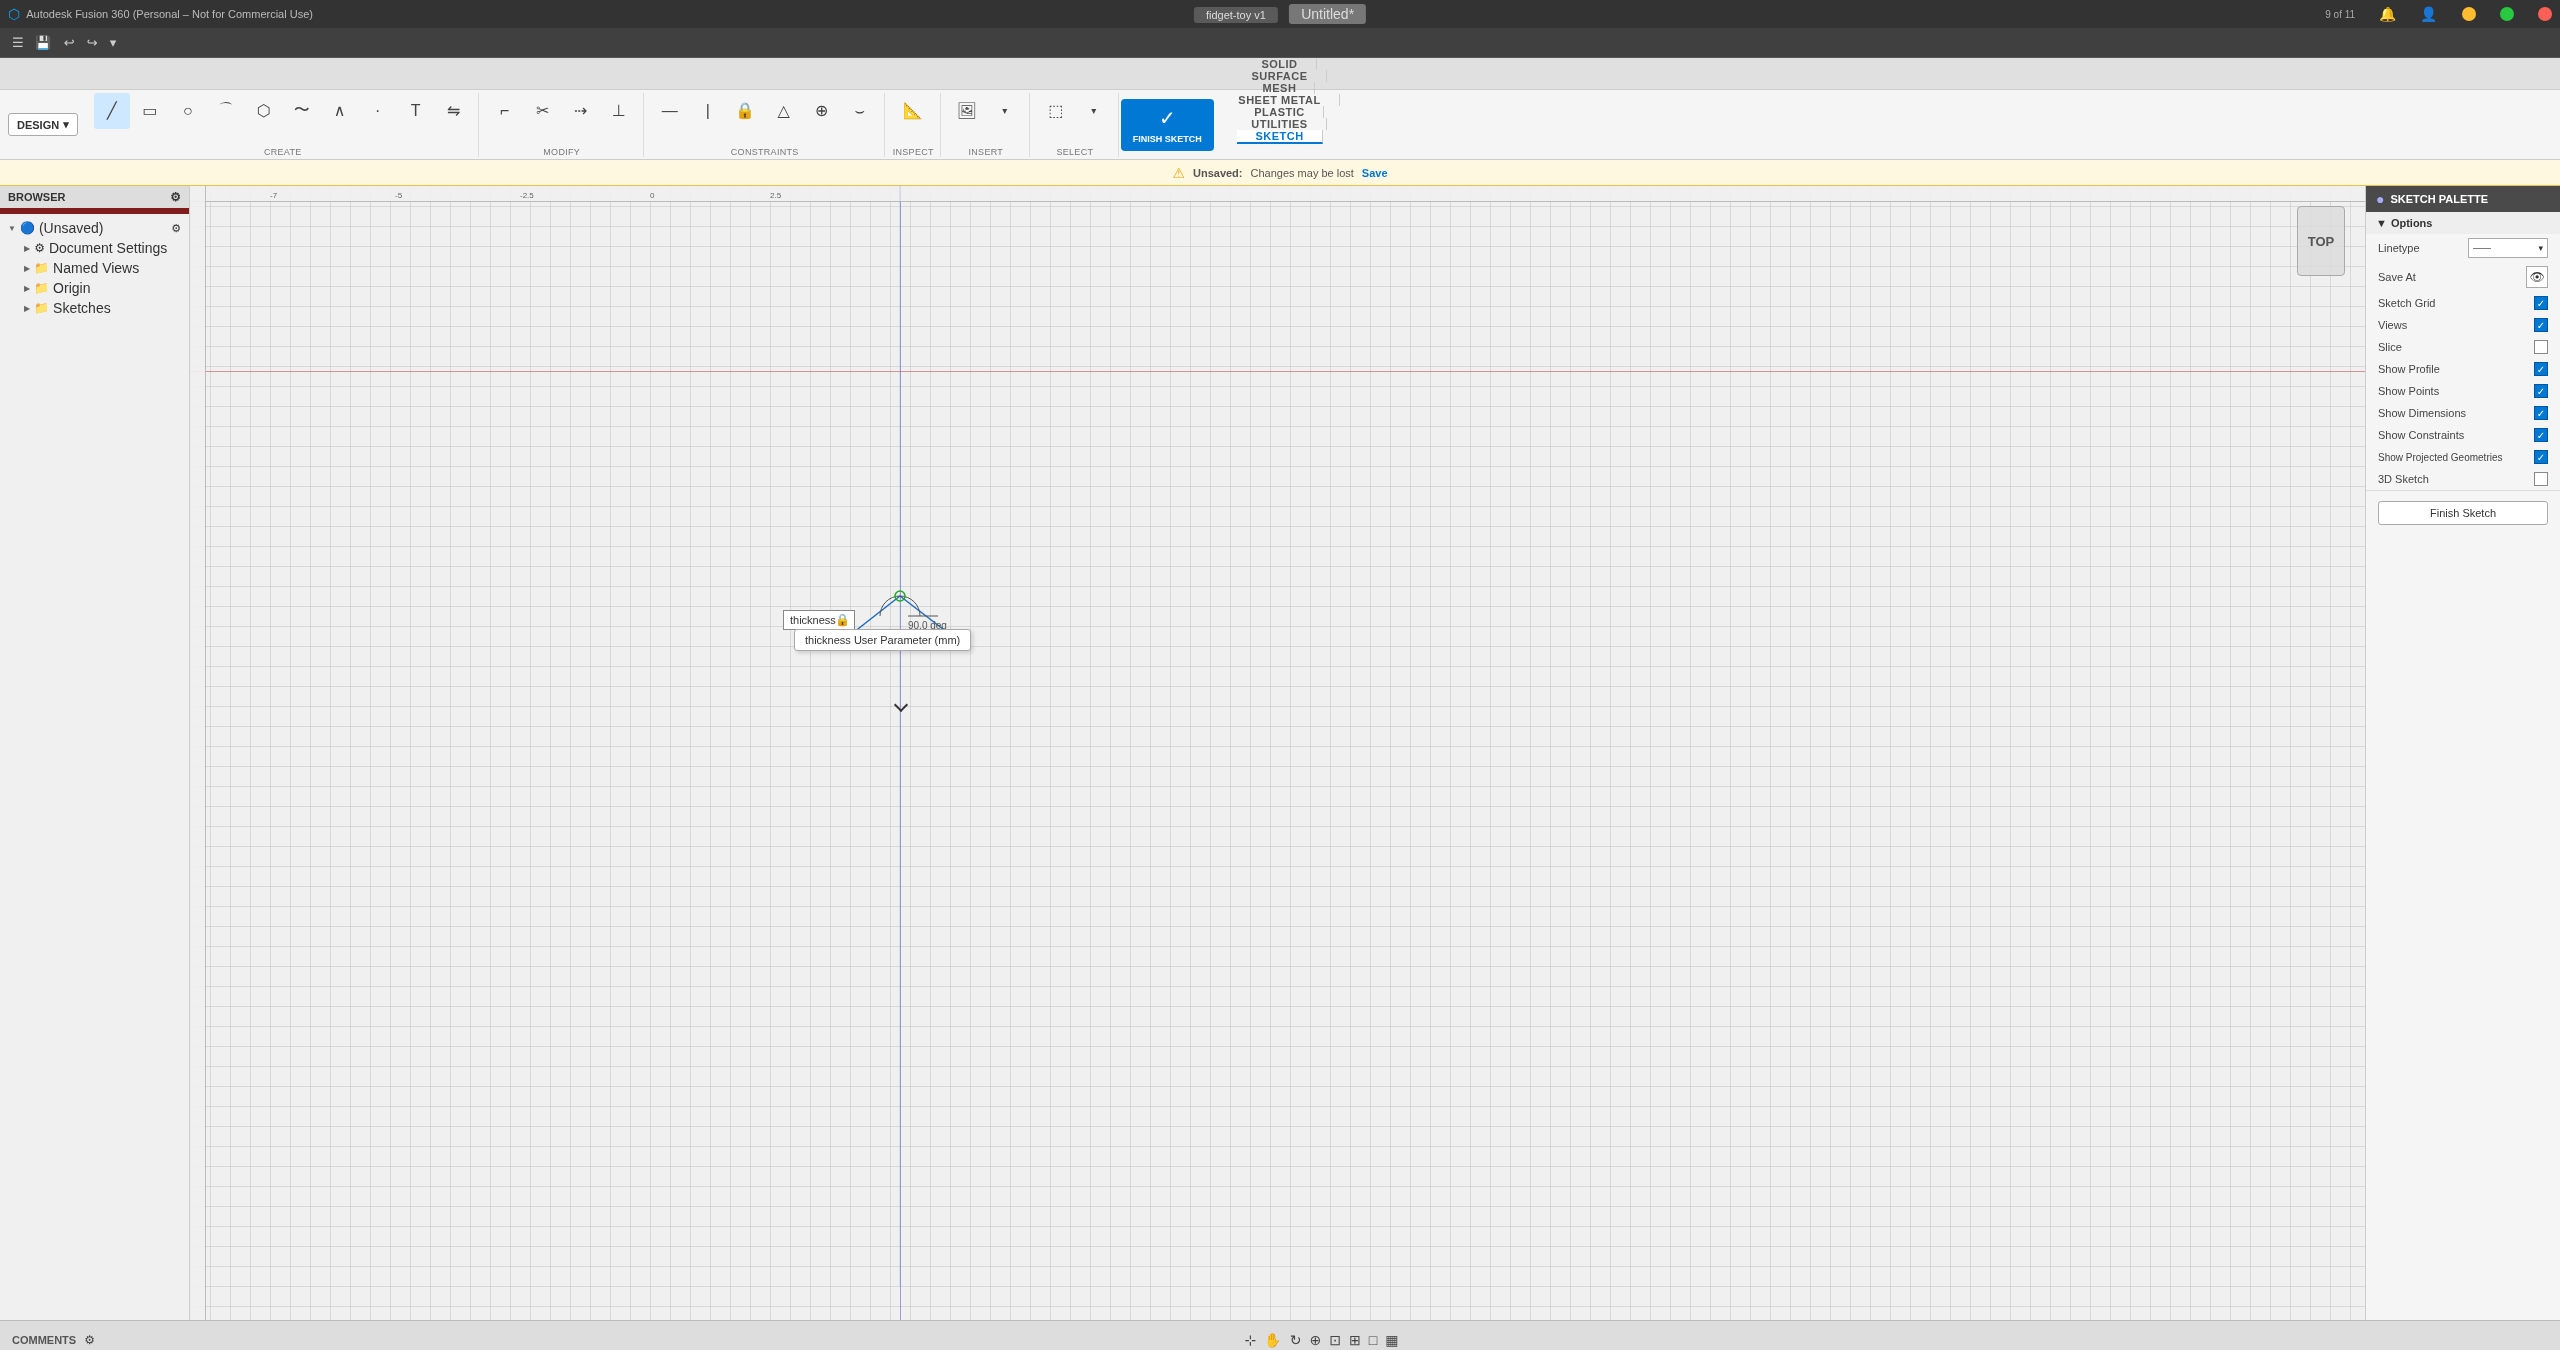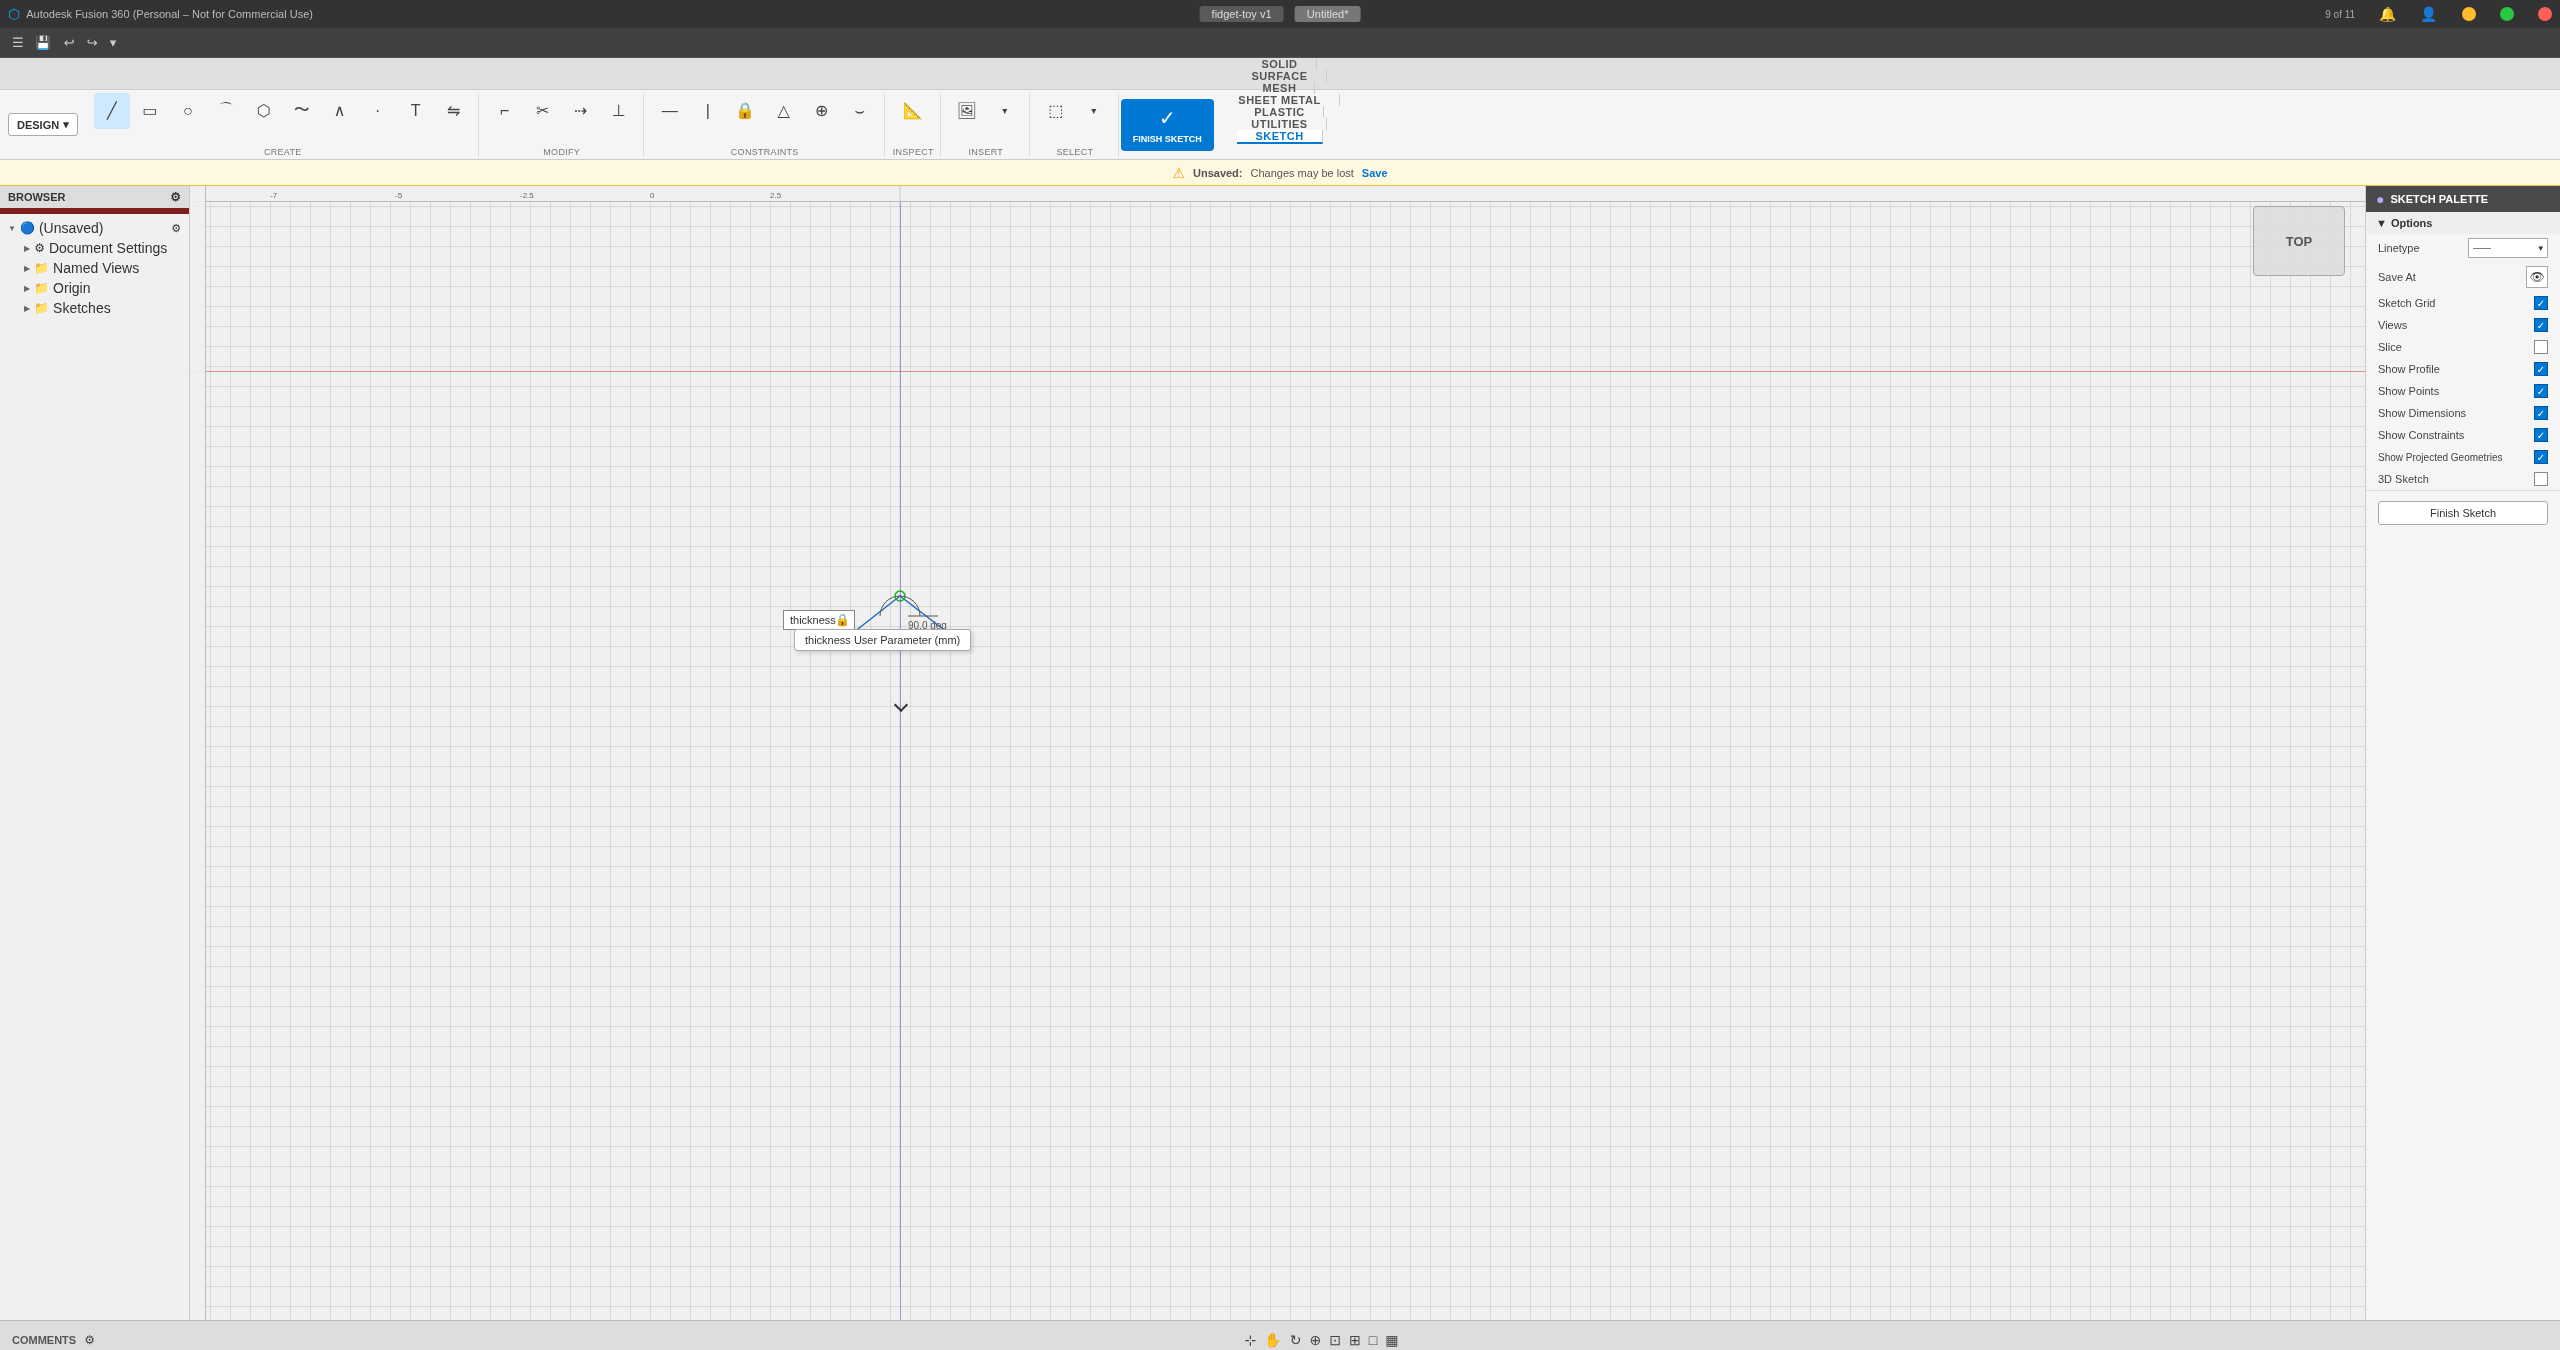--- a/index.html
+++ b/index.html
@@ -467,21 +467,21 @@
 </head>
 <body>
 
 <div id="titlebar">
   <div class="title-left">
     <span style="font-size:14px;color:#00aaff;">⬡</span>
     <span style="font-size:11px;color:#bbb;">Autodesk Fusion 360 (Personal – Not for Commercial Use)</span>
   </div>
   <div class="title-center">
     <span style="background:#5a5a5a;padding:2px 12px;border-radius:3px;font-size:11px;color:#ddd;">fidget-toy v1</span>
-    <span style="margin-left:8px;background:#777;padding:2px 12px;border-radius:3px;font-size:11px;color:#ddd;">Untitled*</span>
+    <span style="margin-left:8px;background:#777;padding:2px 12px;border-radius:3px;font-size:14px;color:#ddd;">Untitled*</span>
   </div>
   <div class="title-right">
     <span style="font-size:10px;color:#aaa;">9 of 11</span>
     <span style="font-size:14px;color:#aaa;">🔔</span>
     <span style="font-size:14px;color:#aaa;">👤</span>
     <span class="win-btn min"></span>
     <span class="win-btn max"></span>
     <span class="win-btn close"></span>
   </div>
 </div>
@@ -713,21 +713,21 @@
     </div>
 
     <div class="dim-annotation" style="position:absolute;top:434px;left:718px;font-size:10px;color:#555;">
       <span>90.0 deg</span>
     </div>
 
     <div id="tooltip" style="position:absolute;top:443px;left:604px;background:#fff;border:1px solid #aaa;border-radius:3px;padding:4px 10px;font-size:11px;color:#333;white-space:nowrap;box-shadow:2px 2px 4px rgba(0,0,0,0.15);">
       <span>thickness  User Parameter (mm)</span>
     </div>
 
-    <div id="view-cube" style="position:absolute;top:20px;right:20px;width:92px;height:70px;background:rgba(220,220,220,0.85);border:1px solid #aaa;border-radius:4px;display:flex;align-items:center;justify-content:center;font-size:13px;font-weight:700;color:#555;">
+    <div id="view-cube" style="position:absolute;top:20px;right:20px;width:48px;height:70px;background:rgba(220,220,220,0.85);border:1px solid #aaa;border-radius:4px;display:flex;align-items:center;justify-content:center;font-size:13px;font-weight:700;color:#555;">
       <span>TOP</span>
     </div>
 
     <div id="cursor-dot" style="position:absolute;top:514px;left:706px;width:10px;height:10px;border-left:2px solid #333;border-bottom:2px solid #333;transform:rotate(-45deg);"></div>
 
   </div>
 
   <div id="right-panel">
     <div id="sketch-palette-header">
       <span style="color:#aaf;font-size:14px;">●</span>

